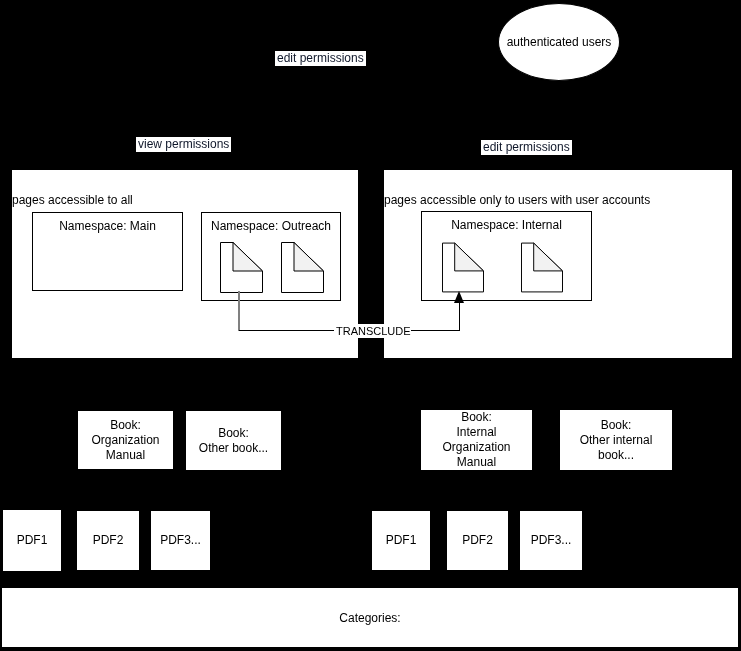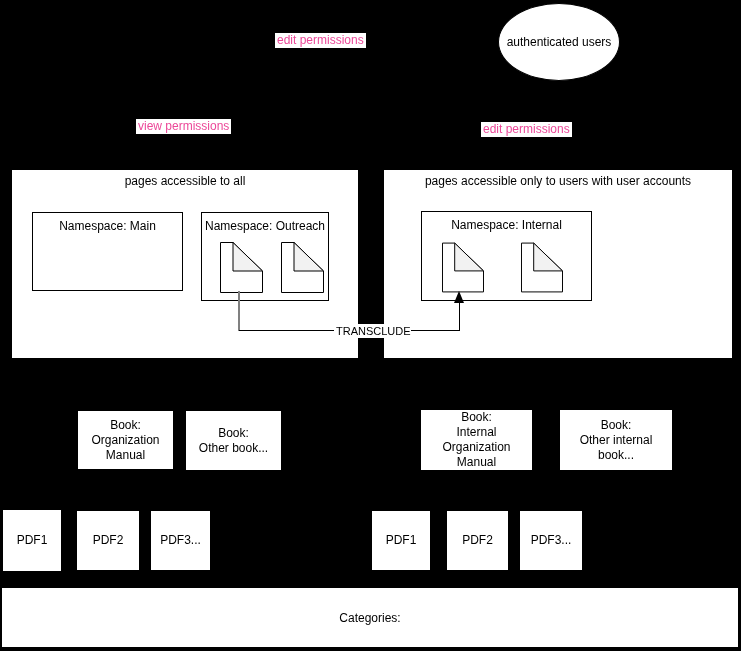--- a/index.html
+++ b/index.html
@@ -26,33 +26,34 @@
     position:absolute;
     background:var(--fill);
     border:1px solid var(--stroke);
     border-radius:50%;
     display:flex;align-items:center;justify-content:center;
     text-align:center;
   }
   .edge-label{
     position:absolute;
     background:var(--fill);
-    color:#ec4899;
+    color:#0f172a;
     padding:0 2px;
     line-height:15px;
     white-space:nowrap;
+    margin-top:18px;
   }
   .bigbox{
     position:absolute;
     background:var(--fill);
     border:1px solid var(--stroke);
   }
   .bigbox-title{
-    text-align:center;
-    padding-top:4px;
+    text-align:left;
+    padding-top:23px;
   }
   .nsbox{
     position:absolute;
     background:var(--fill);
     border:1px solid var(--stroke);
   }
   .nsbox-title{
     text-align:center;
     padding-top:6px;
   }
@@ -104,21 +105,21 @@
   <div class="edge-label" style="left:136px;top:119px;">view permissions</div>
   <div class="edge-label" style="left:481px;top:122px;">edit permissions</div>
 
   <div class="bigbox" style="left:11px;top:169px;width:348px;height:190px;">
     <div class="bigbox-title">pages accessible to all</div>
 
     <div class="nsbox" style="left:20px;top:42px;width:151px;height:79px;">
       <div class="nsbox-title">Namespace: Main</div>
     </div>
 
-    <div class="nsbox" style="left:189px;top:42px;width:128px;height:89px;">
+    <div class="nsbox" style="left:189px;top:42px;width:140px;height:89px;">
       <div class="nsbox-title">Namespace: Outreach</div>
       <svg class="docicon" style="left:18px;top:29px;" width="43" height="51" viewBox="0 0 43 51">
         <path d="M0.5,0.5 L13,0.5 L42.5,29 L42.5,50.5 L0.5,50.5 Z" fill="#ffffff" stroke="#000000"></path>
         <path d="M13,0.5 L42.5,29 L13,29 Z" fill="#f2f2f2" stroke="#000000"></path>
       </svg>
       <svg class="docicon" style="left:79px;top:29px;" width="43" height="51" viewBox="0 0 43 51">
         <path d="M0.5,0.5 L13,0.5 L42.5,29 L42.5,50.5 L0.5,50.5 Z" fill="#ffffff" stroke="#000000"></path>
         <path d="M13,0.5 L42.5,29 L13,29 Z" fill="#f2f2f2" stroke="#000000"></path>
       </svg>
     </div>

